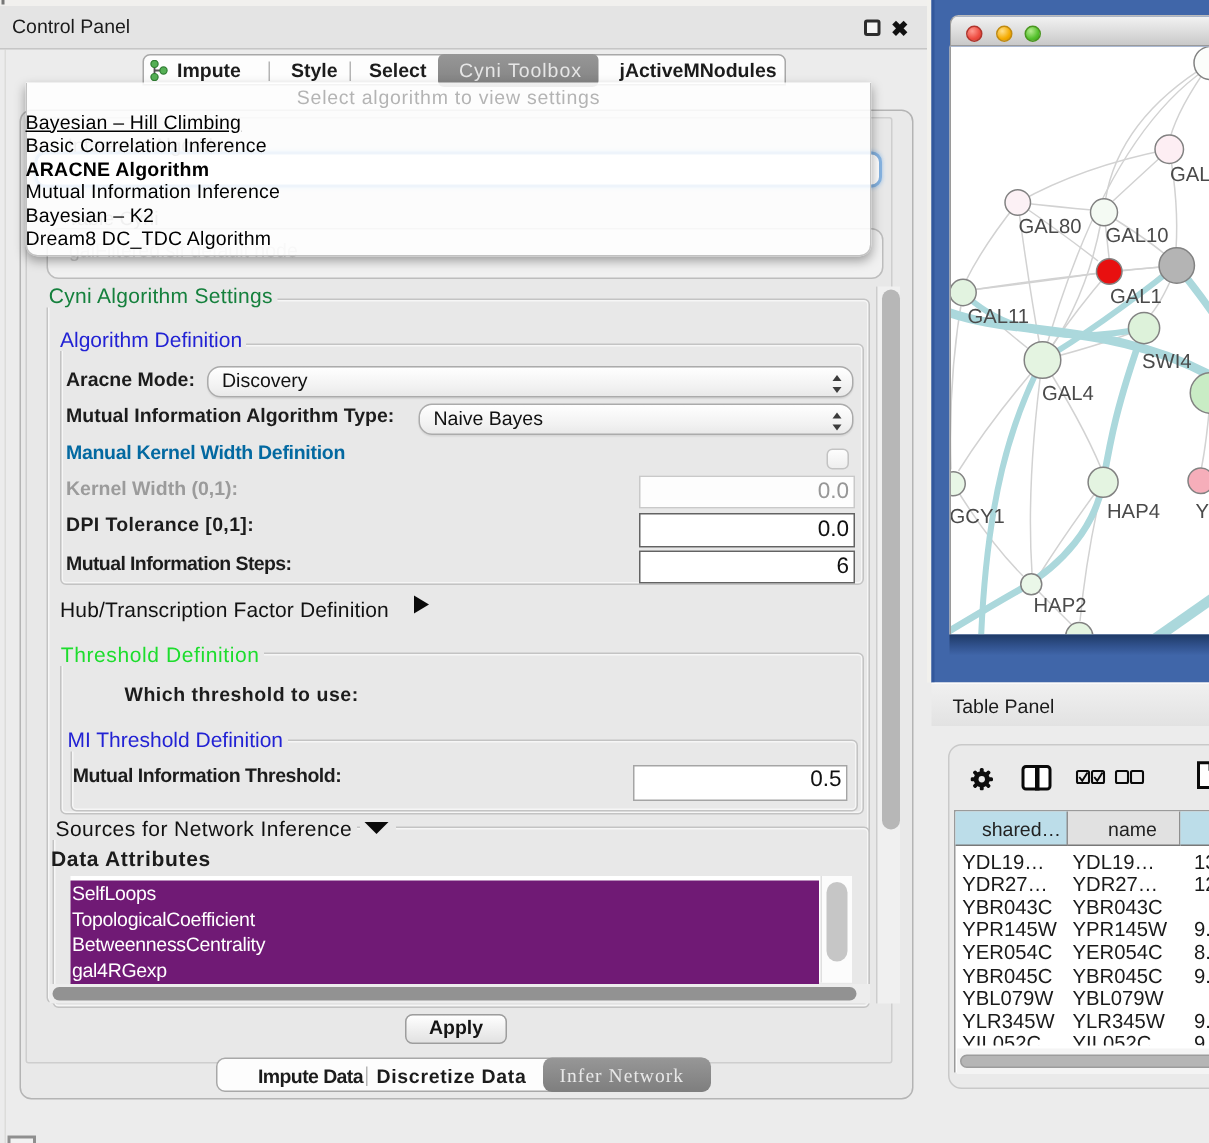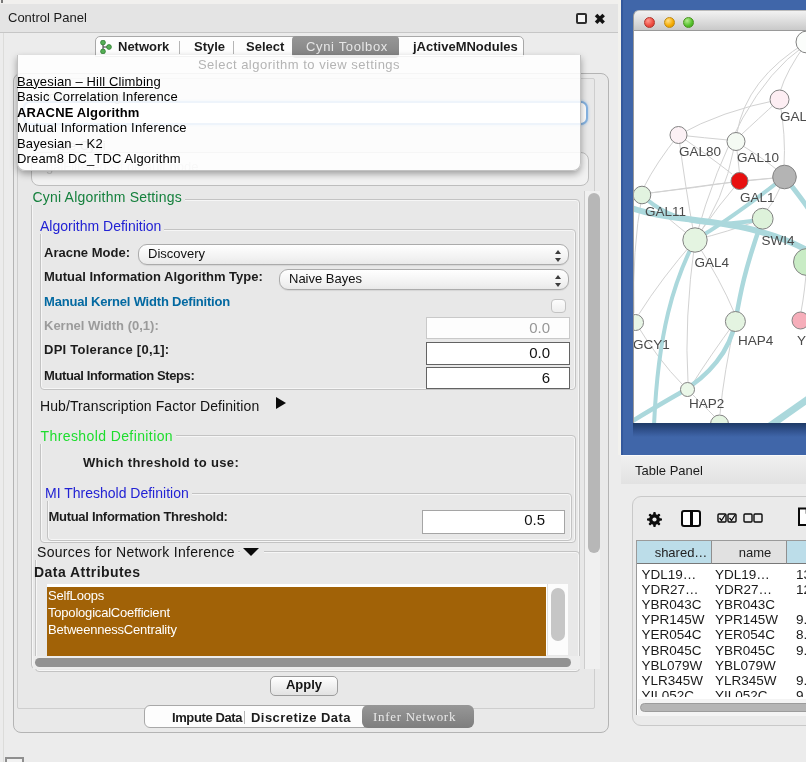--- a/index.html
+++ b/index.html
@@ -48,24 +48,24 @@
   background:linear-gradient(#ffffff,#f1f1f1 70%,#e9e9e9); box-shadow:0 1px 1px rgba(0,0,0,0.08); }
 .combo span { position:absolute; left:9px; top:0.5px; font-size:13px; color:#111; }
 .arrows { position:absolute; right:7px; top:4.5px; width:6.5px; height:12px; }
 .arrows .up { position:absolute; left:0px; top:0px; width:0px; height:0px;
   border-left:3.2px solid transparent; border-right:3.2px solid transparent;
   border-bottom:4.6px solid #3c3c3c; }
 .arrows .dn { position:absolute; left:0px; bottom:0px; width:0px; height:0px;
   border-left:3.2px solid transparent; border-right:3.2px solid transparent;
   border-top:4.6px solid #3c3c3c; }
 .field { position:absolute; background:#fff; font-size:15px; color:#111;
-  text-align:right; padding-right:19px; }
+  text-align:right; padding-right:3px; }
 
 #srclist { position:absolute; left:33px; top:510px; width:521px; height:71px; background:#fff; }
-#srcsel { position:absolute; left:0px; top:2.5px; width:499px; height:69px; background:#a16207; }
+#srcsel { position:absolute; left:0px; top:2.5px; width:499px; height:69px; background:#701a75; }
 #srcsel div { font-size:13px; letter-spacing:-0.2px; color:#fff; padding-left:1px; height:17.2px; line-height:17.2px; }
 #srcvtrack { position:absolute; right:0px; top:0px; width:21px; height:71px; background:#fcfcfc;
   border-left:1px solid #e0e0e0; }
 #srcvthumb { position:absolute; left:3px; top:4px; width:14px; height:53px;
   background:#c6c6c6; border-radius:7px; }
 #hscroll { position:absolute; left:19px; top:582px; width:547px; height:13px; background:#ededed; }
 #hthumb { position:absolute; left:2px; top:1.5px; width:536px; height:9px;
   background:#929292; border-radius:5px; }
 
 #popup { left:17px; top:55px; width:564px; height:116px; background:rgba(255,255,255,0.86);
@@ -128,21 +128,21 @@
   <div id="closebtn">✖</div>
 
   <div class="abs" id="toptabs">
     <svg class="abs" style="left:3px;top:3px" width="13" height="14" viewBox="0 0 13 14">
       <line x1="4" y1="3" x2="4" y2="11" stroke="#555" stroke-width="1.2"></line>
       <line x1="4" y1="7" x2="10" y2="7" stroke="#555" stroke-width="1.2"></line>
       <circle cx="4" cy="2.6" r="2.4" fill="#55b055" stroke="#2f7d32" stroke-width="0.8"></circle>
       <circle cx="10" cy="7" r="2.4" fill="#55b055" stroke="#2f7d32" stroke-width="0.8"></circle>
       <circle cx="4" cy="11.4" r="2.4" fill="#55b055" stroke="#2f7d32" stroke-width="0.8"></circle>
     </svg>
-    <span class="tabtxt" style="left:22px;">Network</span>
+    <span class="tabtxt" style="left:22px;">Impute</span>
     <div class="tsep" style="left:83px;"></div>
     <span class="tabtxt" style="left:98px;">Style</span>
     <div class="tsep" style="left:137px;"></div>
     <span class="tabtxt" style="left:150px;">Select</span>
     <div id="seltab">
         <span>Cyni Toolbox</span>
       </div>
     <span class="tabtxt" style="left:317px;">jActiveMNodules</span>
   </div>
 
@@ -208,20 +208,21 @@
           <div style="position:absolute;left:207px;top:-4px;width:0px;height:0px;border-left:8.5px solid transparent;border-right:8.5px solid transparent;border-top:8px solid #0a0a0a;"></div>
       </div>
       <span class="lbl" style="left:2px;top:364px;font-size:14px;letter-spacing:0.45px;">Data Attributes</span>
     </div>
 
     <div id="srclist">
       <div id="srcsel">
         <div>SelfLoops</div>
         <div>TopologicalCoefficient</div>
         <div>BetweennessCentrality</div>
+        <div>gal4RGexp</div>
       </div>
       <div id="srcvtrack">
           <div id="srcvthumb"></div>
         </div>
     </div>
     <div id="hscroll">
         <div id="hthumb"></div>
       </div>
   </div>
 

